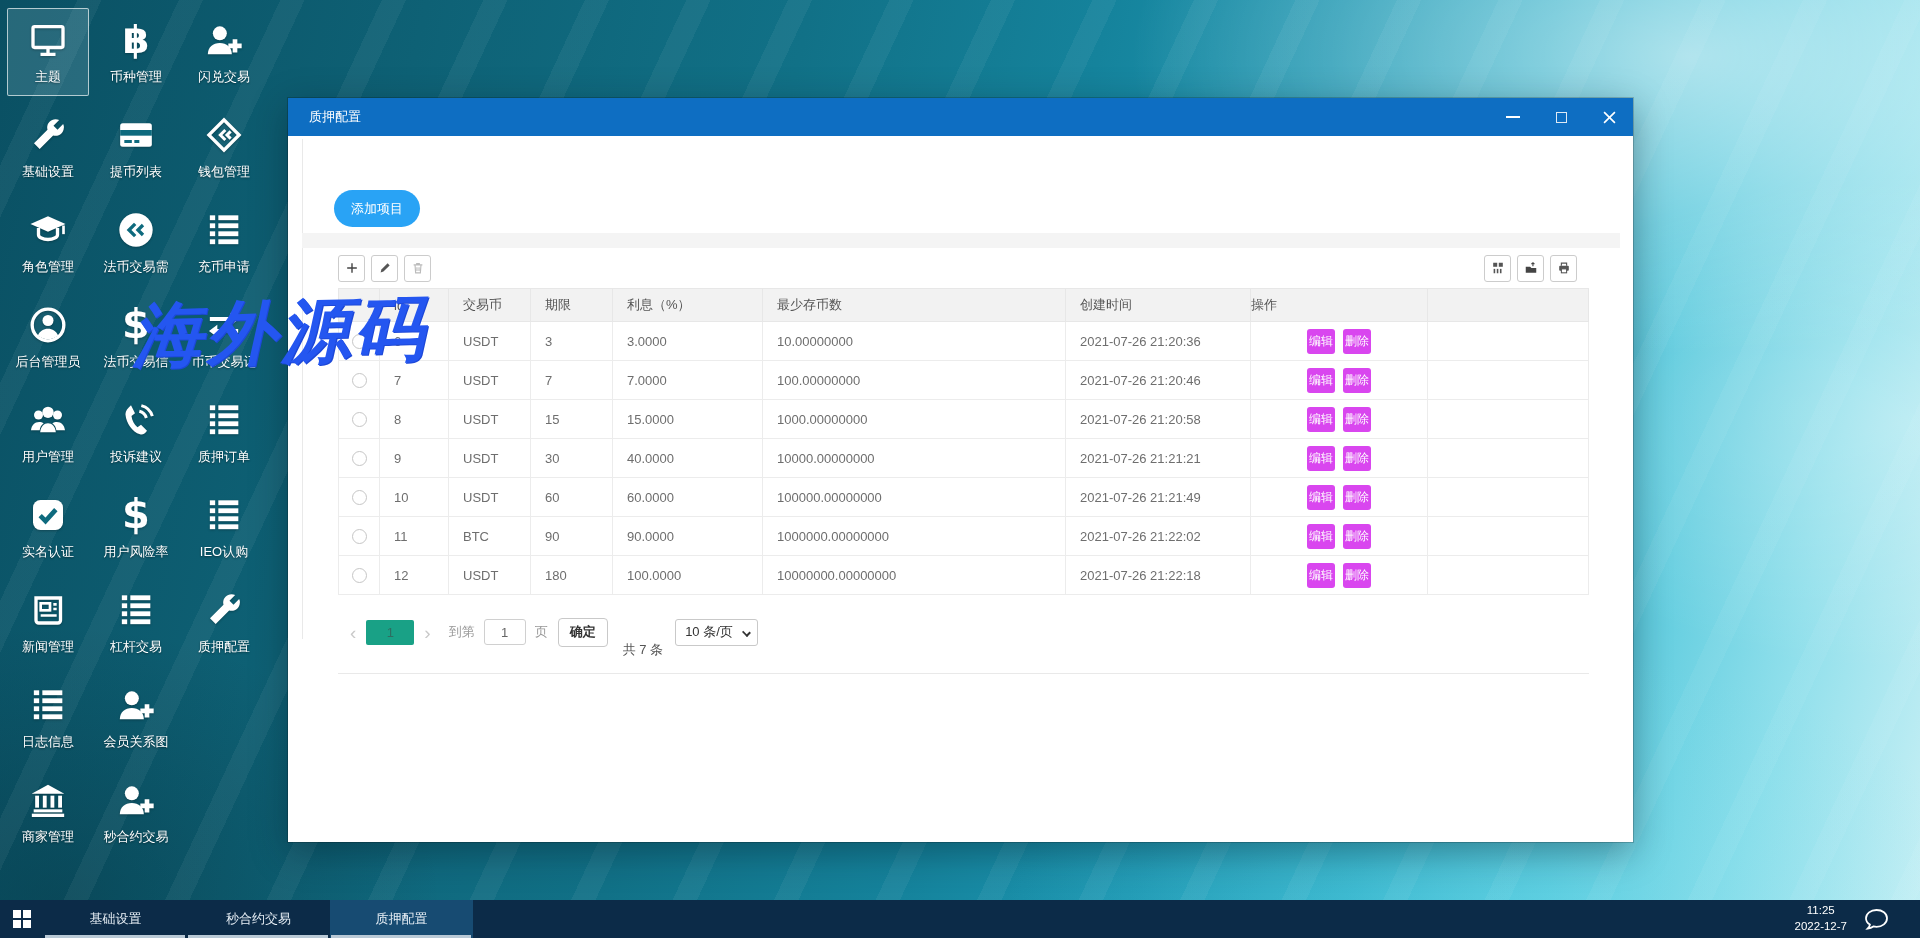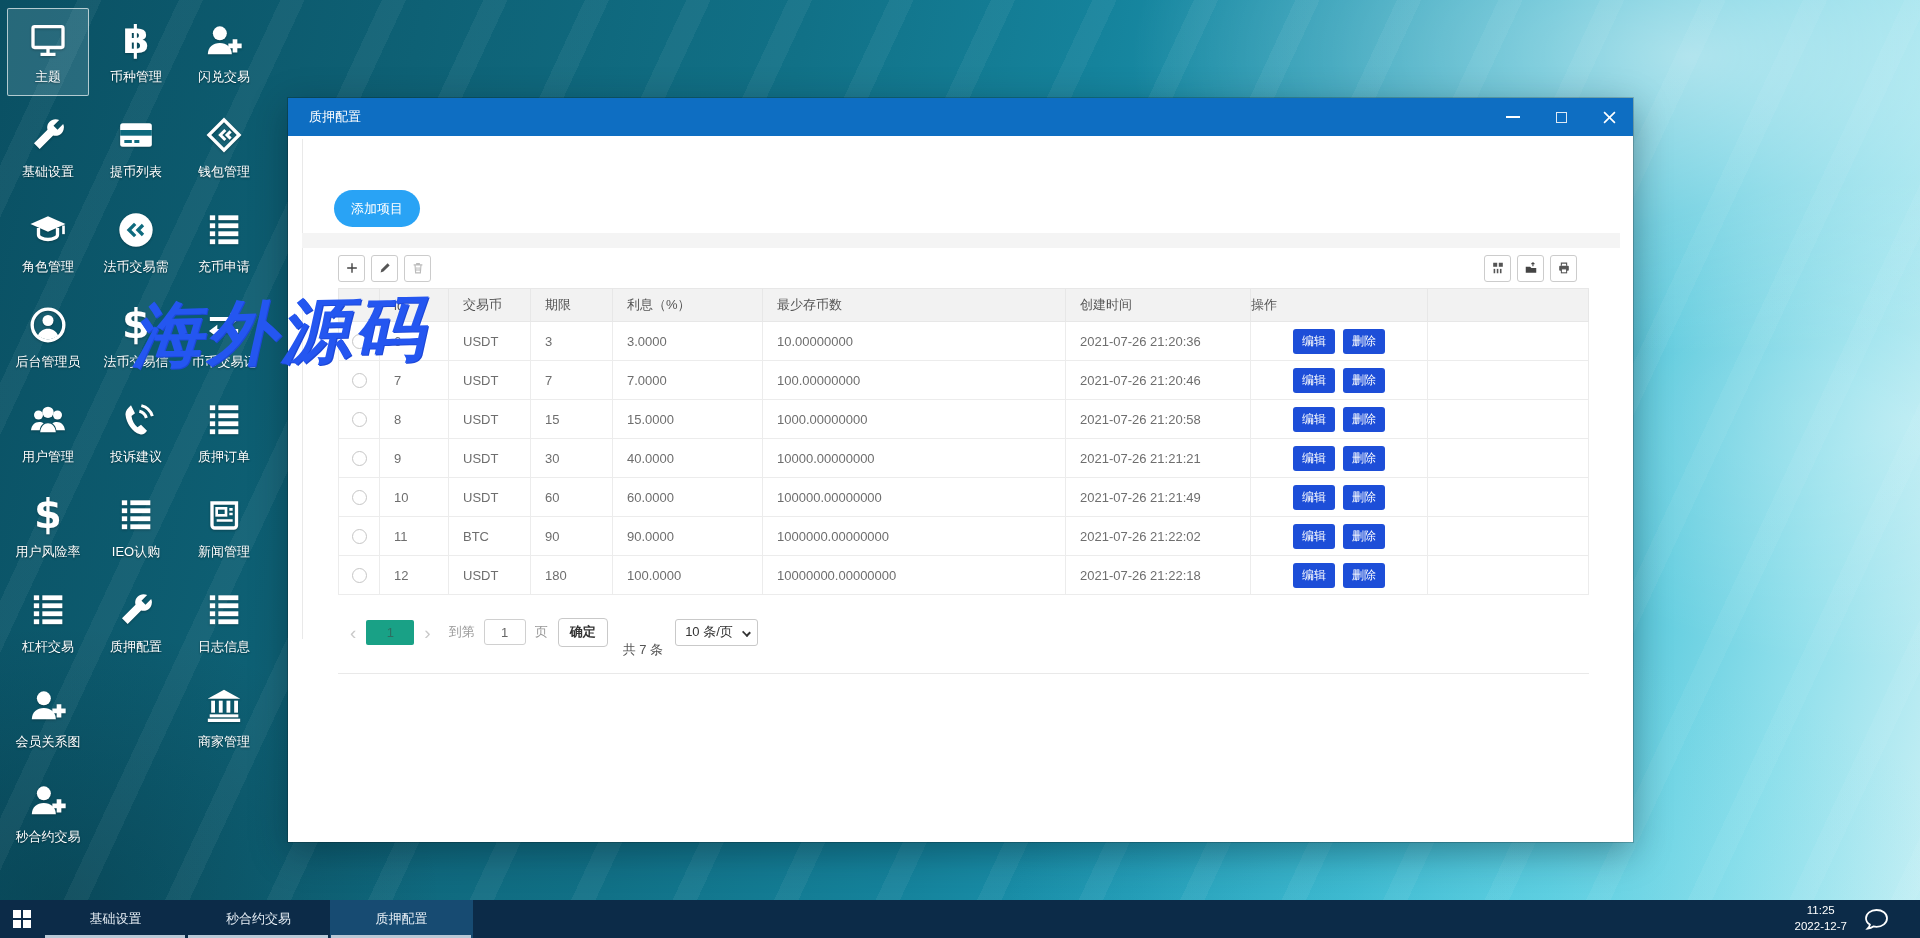--- a/index.html
+++ b/index.html
@@ -73,22 +73,22 @@
   table.grid { width:100%; border-collapse:collapse; table-layout:fixed; }
   table.grid th { height:33px; background:#f2f2f2; font-weight:normal; font-size:13px; color:#555;
                   text-align:left; padding-left:14px; border:1px solid #e7e7e7; }
   table.grid th.center { text-align:left; padding-left:0; }
   table.grid td { height:39px; font-size:13px; color:#6e6e6e; padding-left:14px;
                   border:1px solid #ececec; background:#fff; white-space:nowrap; overflow:hidden; }
   table.grid td.center { text-align:center; padding-left:0; }
   table.grid tr, table.grid th { border-left:1px solid #e7e7e7; }
   .radio { display:inline-block; width:15px; height:15px; border:1px solid #c6c6c6; border-radius:50%;
            background:#fff; vertical-align:middle; cursor:pointer; }
-  .btn-op { display:inline-block; border:none; cursor:pointer; background:#1d4ed8; color:#fff;
-            font-size:12px; padding:4px 9px; border-radius:3px; margin:0 4px; }
+  .btn-op { display:inline-block; border:none; cursor:pointer; background:#d946ef; color:#fff;
+            font-size:12px; padding:4px 2px; border-radius:3px; margin:0 4px; }
 
   .pagination { display:flex; align-items:center; margin:10px 0 2px 6px; font-size:13px; color:#999; }
   .pg-arrow { color:#c9c9c9; font-size:19px; line-height:1; padding:0 6px; cursor:pointer; }
   .pg-page { width:48px; height:25px; background:#19a186; color:#2e6e62; font-size:13px;
              display:flex; align-items:center; justify-content:center; border-radius:2px; margin:0 4px; cursor:pointer; }
   .pg-input { width:42px; height:26px; border:1px solid #d0d0d0; border-radius:3px; text-align:center;
               font-size:13px; color:#666; margin:0 9px; font-family:inherit; }
   .pg-confirm { height:29px; padding:0 11px; margin-left:10px; background:#fff; border:1px solid #c9c9c9;
                 border-radius:4px; font-size:13px; font-weight:bold; color:#333; cursor:pointer; }
   .pg-total { color:#555; margin-left:15px;margin-top:36px; }
@@ -276,20 +276,29 @@
               <rect x="3.5" y="8" width="3.2" height="2.9"></rect>
               <rect x="8.6" y="8" width="12" height="2.9"></rect>
               <rect x="3.5" y="12.8" width="3.2" height="2.9"></rect>
               <rect x="8.6" y="12.8" width="12" height="2.9"></rect>
               <rect x="3.5" y="17.6" width="3.2" height="2.9"></rect>
               <rect x="8.6" y="17.6" width="12" height="2.9"></rect>
             </g>
           </svg>
         </span>
         <span class="tile-label">质押订单</span>
+      </div>
+      <div class="tile">
+        <span class="tile-icon">
+          <svg viewBox="0 0 24 24">
+            <rect x="3" y="3" width="18" height="18" rx="4.5" fill="#fff"></rect>
+            <path d="M7.3 12.4l3.2 3.2 6.2-6.8" stroke="#0e6a7e" stroke-width="2.8" fill="none"></path>
+          </svg>
+        </span>
+        <span class="tile-label">实名认证</span>
       </div>
       <div class="tile">
         <span class="tile-icon">
           <svg viewBox="0 0 24 24">
             <text x="12" y="20" font-size="24" font-weight="bold" fill="#fff" text-anchor="middle" font-family="DejaVu Sans,sans-serif">$</text>
           </svg>
         </span>
         <span class="tile-label">用户风险率</span>
       </div>
       <div class="tile">

